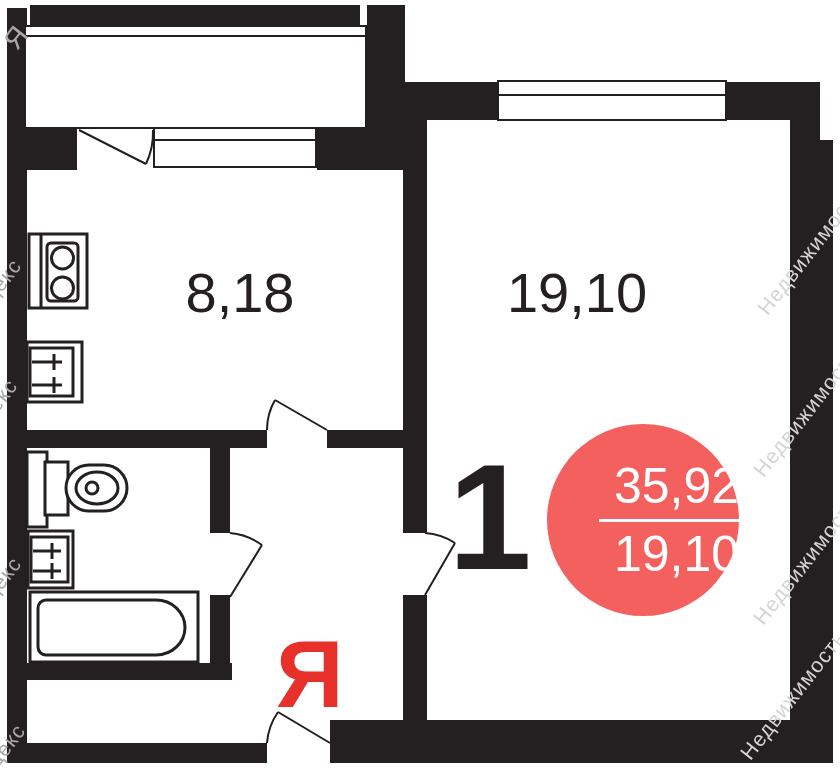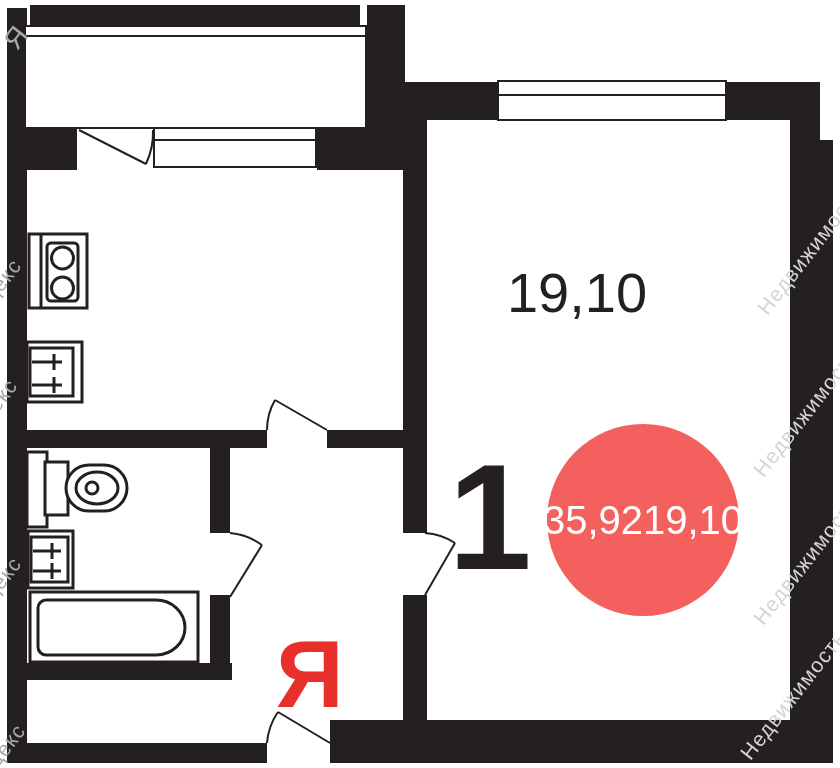--- a/index.html
+++ b/index.html
@@ -8,22 +8,22 @@
     overflow:hidden;font-family:"Liberation Sans","DejaVu Sans",sans-serif;
   }
   .wall{position:absolute;background:#241f20;}
   .window{position:absolute;background:#ffffff;border:2px solid #241f20;box-sizing:border-box;}
   .window .sash{position:absolute;left:0;right:0;height:2px;background:#241f20;}
   .balcony{position:absolute;background:#ffffff;border:2px solid #241f20;box-sizing:border-box;}
   .balcony .glaze{position:absolute;left:0;right:0;height:2px;background:#241f20;}
   .area-label{position:absolute;color:#241f20;font-size:56px;text-align:center;line-height:1.05;}
   .room-number{position:absolute;color:#241f20;font-size:150px;font-weight:bold;text-align:center;line-height:1;}
   .badge{
-    position:absolute;border-radius:50%;display:flex;flex-direction:row;
-    align-items:center;justify-content:center;color:#ffffff;font-size:40px;line-height:1.02;
+    position:absolute;border-radius:50%;display:flex;flex-direction:column;
+    align-items:flex-end;justify-content:center;color:#ffffff;font-size:50px;line-height:1.02;
   }
   .badge .divider{width:140px;height:3px;background:#ffffff;margin:7px 0;}
   .logo{position:absolute;font-size:94px;font-weight:bold;line-height:1;}
   .wm{position:absolute;white-space:nowrap;transform:rotate(-52deg);transform-origin:0 50%;
       font-size:21px;letter-spacing:1px;z-index:30;pointer-events:none;}
   .wm-left{color:#a8a8a8;}
   .wm-right{color:#d4d4d4;}
   svg{position:absolute;left:0;top:0;}
   .txt{position:absolute;}
 </style>
@@ -121,20 +121,21 @@
       <line x1="33" y1="571" x2="61" y2="571"></line>
       <line x1="52" y1="563" x2="52" y2="579"></line>
     </g>
 
     <g stroke="#241f20" stroke-width="3" fill="#ffffff">
       <rect x="30" y="592" width="168" height="70"></rect>
       <path d="M46,600 L156,600 A29,27.5 0 0 1 156,655 L46,655 A8,8 0 0 1 38,647 L38,608 A8,8 0 0 1 46,600 Z"></path>
     </g>
   </svg>
 
+  <div class="area-label txt" style="left:140px;top:264px;width:200px;">8,18</div>
   <div class="area-label txt" style="left:477px;top:264px;width:200px;">19,10</div>
   <div class="room-number txt" style="left:445px;top:442px;width:90px;">1</div>
 
   <div class="badge" style="left: 547px; top: 424px; width: 192px; height: 192px; background: rgb(244, 96, 93);">
     <span>35,92</span>
     <span class="divider"></span>
     <span>19,10</span>
   </div>
 
   <div class="logo txt" style="left: 276px; top: 628px; color: rgb(232, 48, 42);">Я</div>

